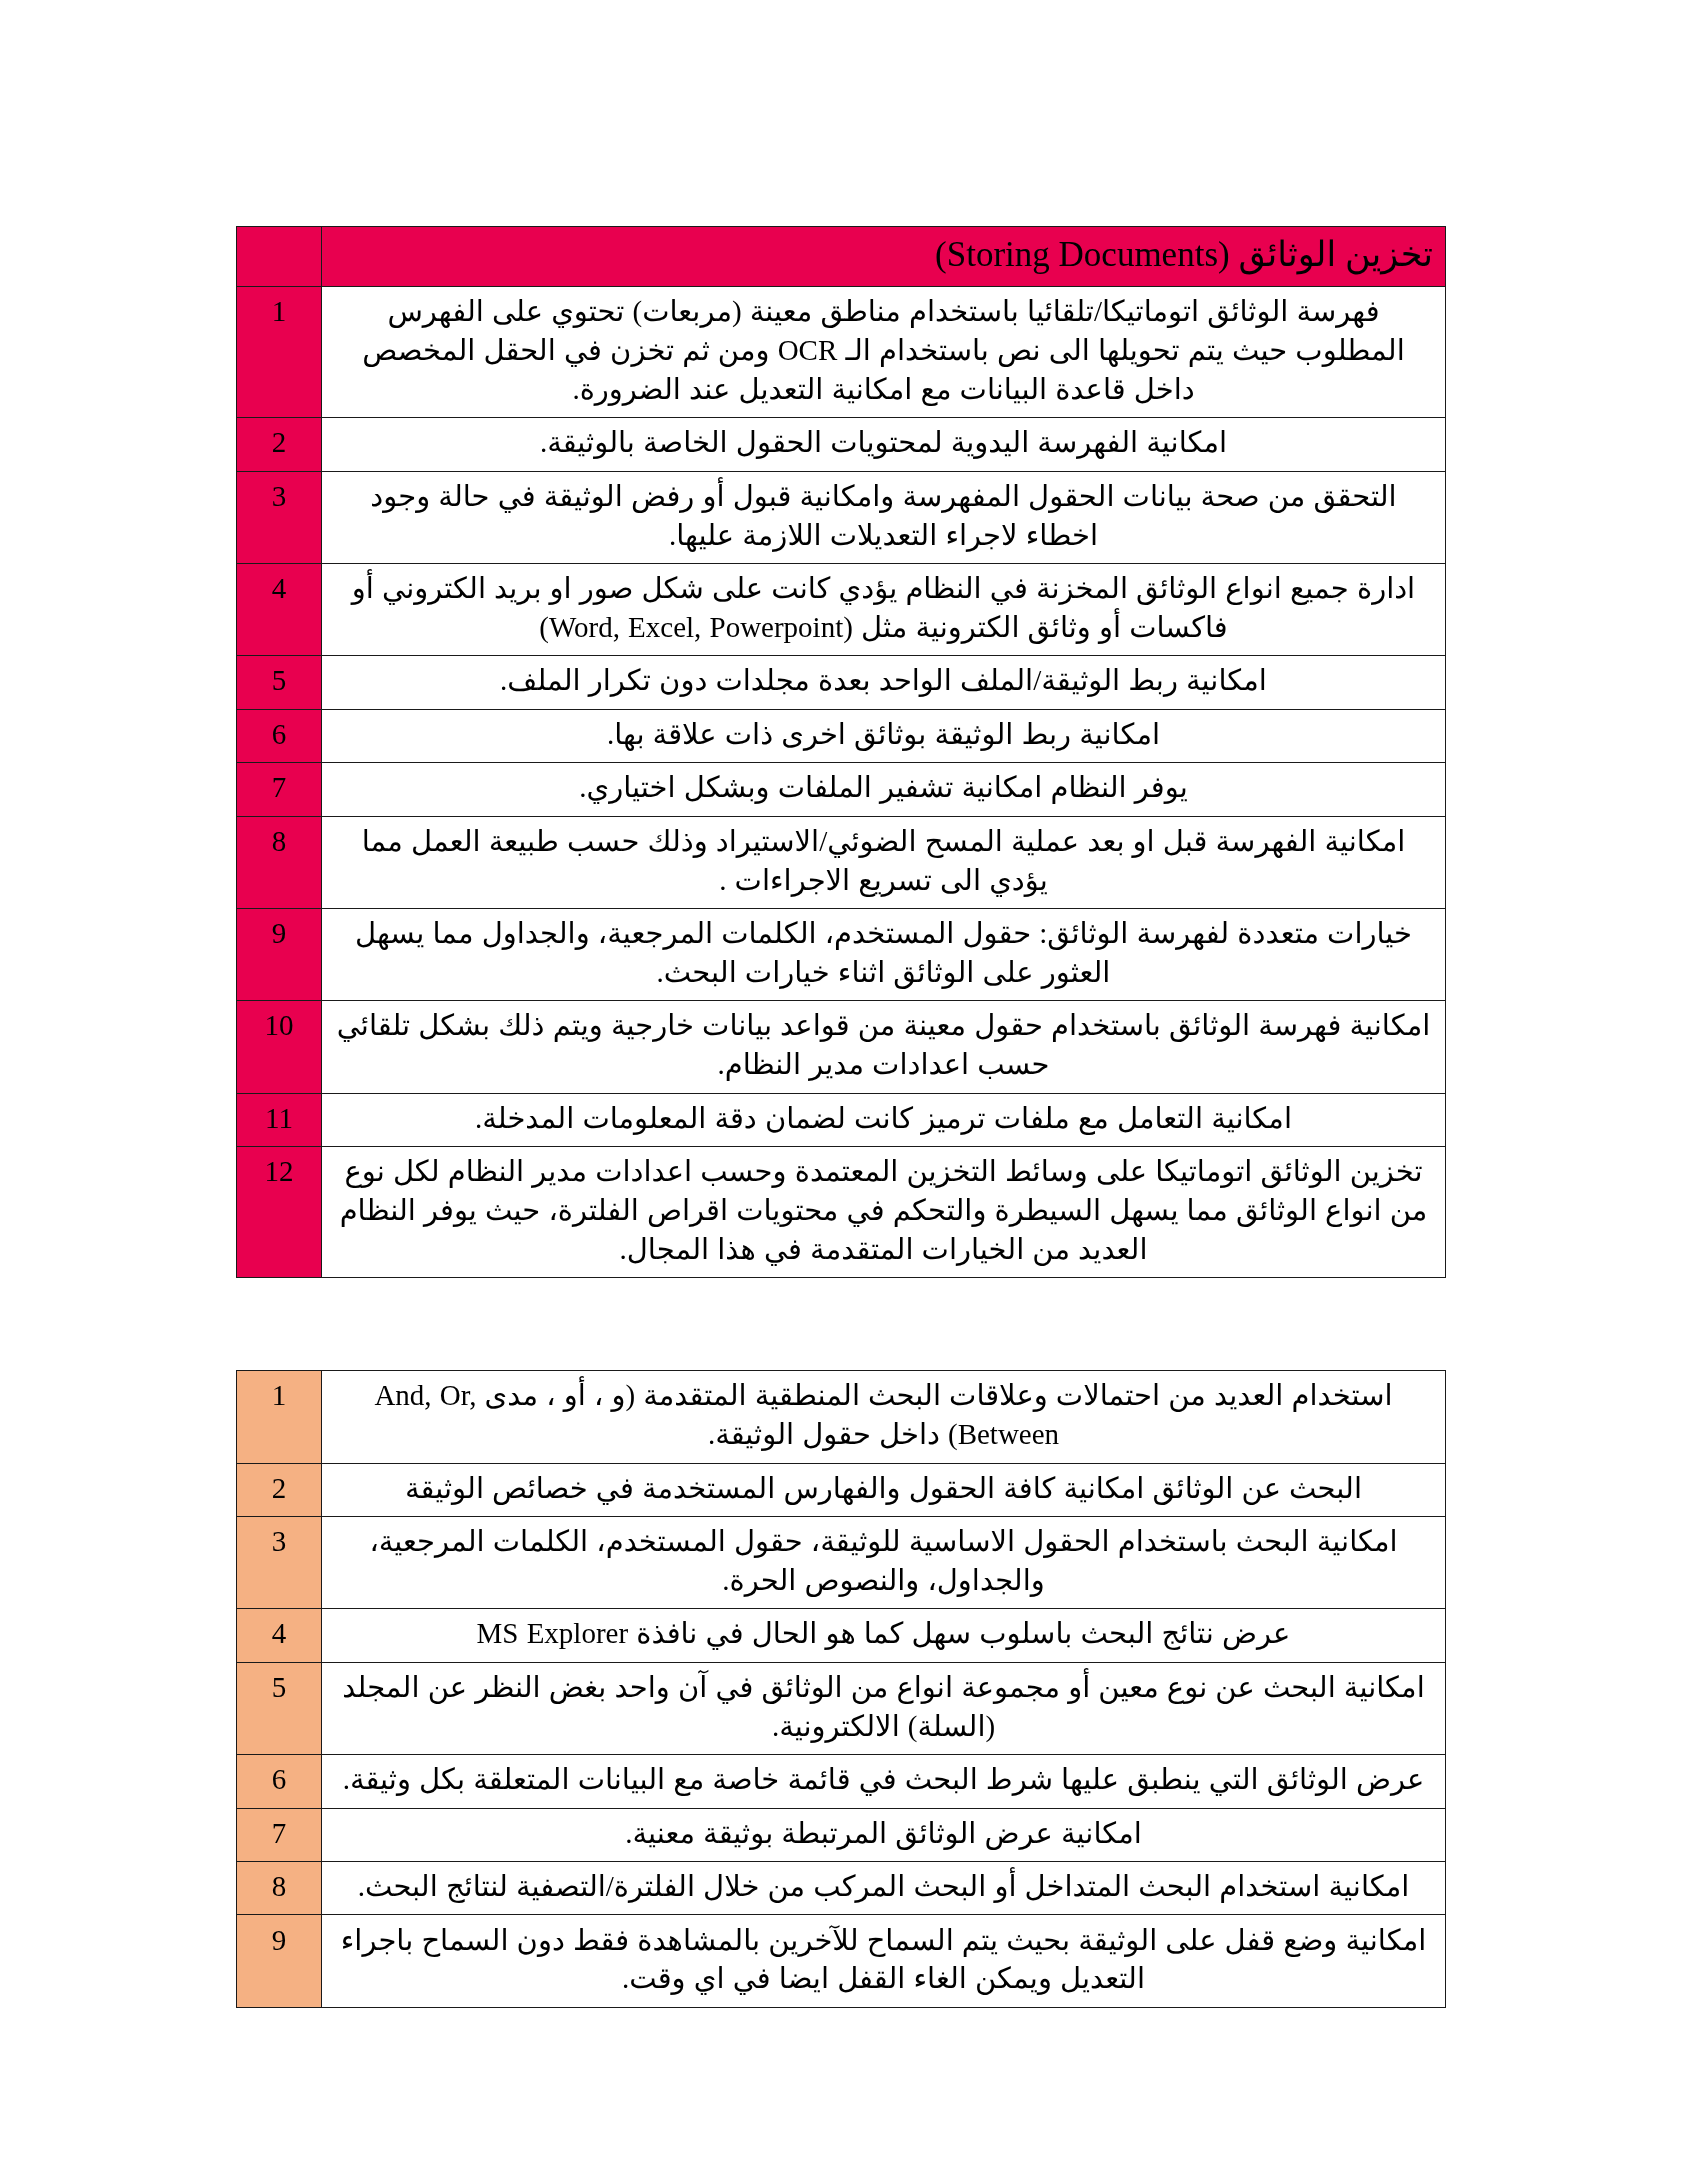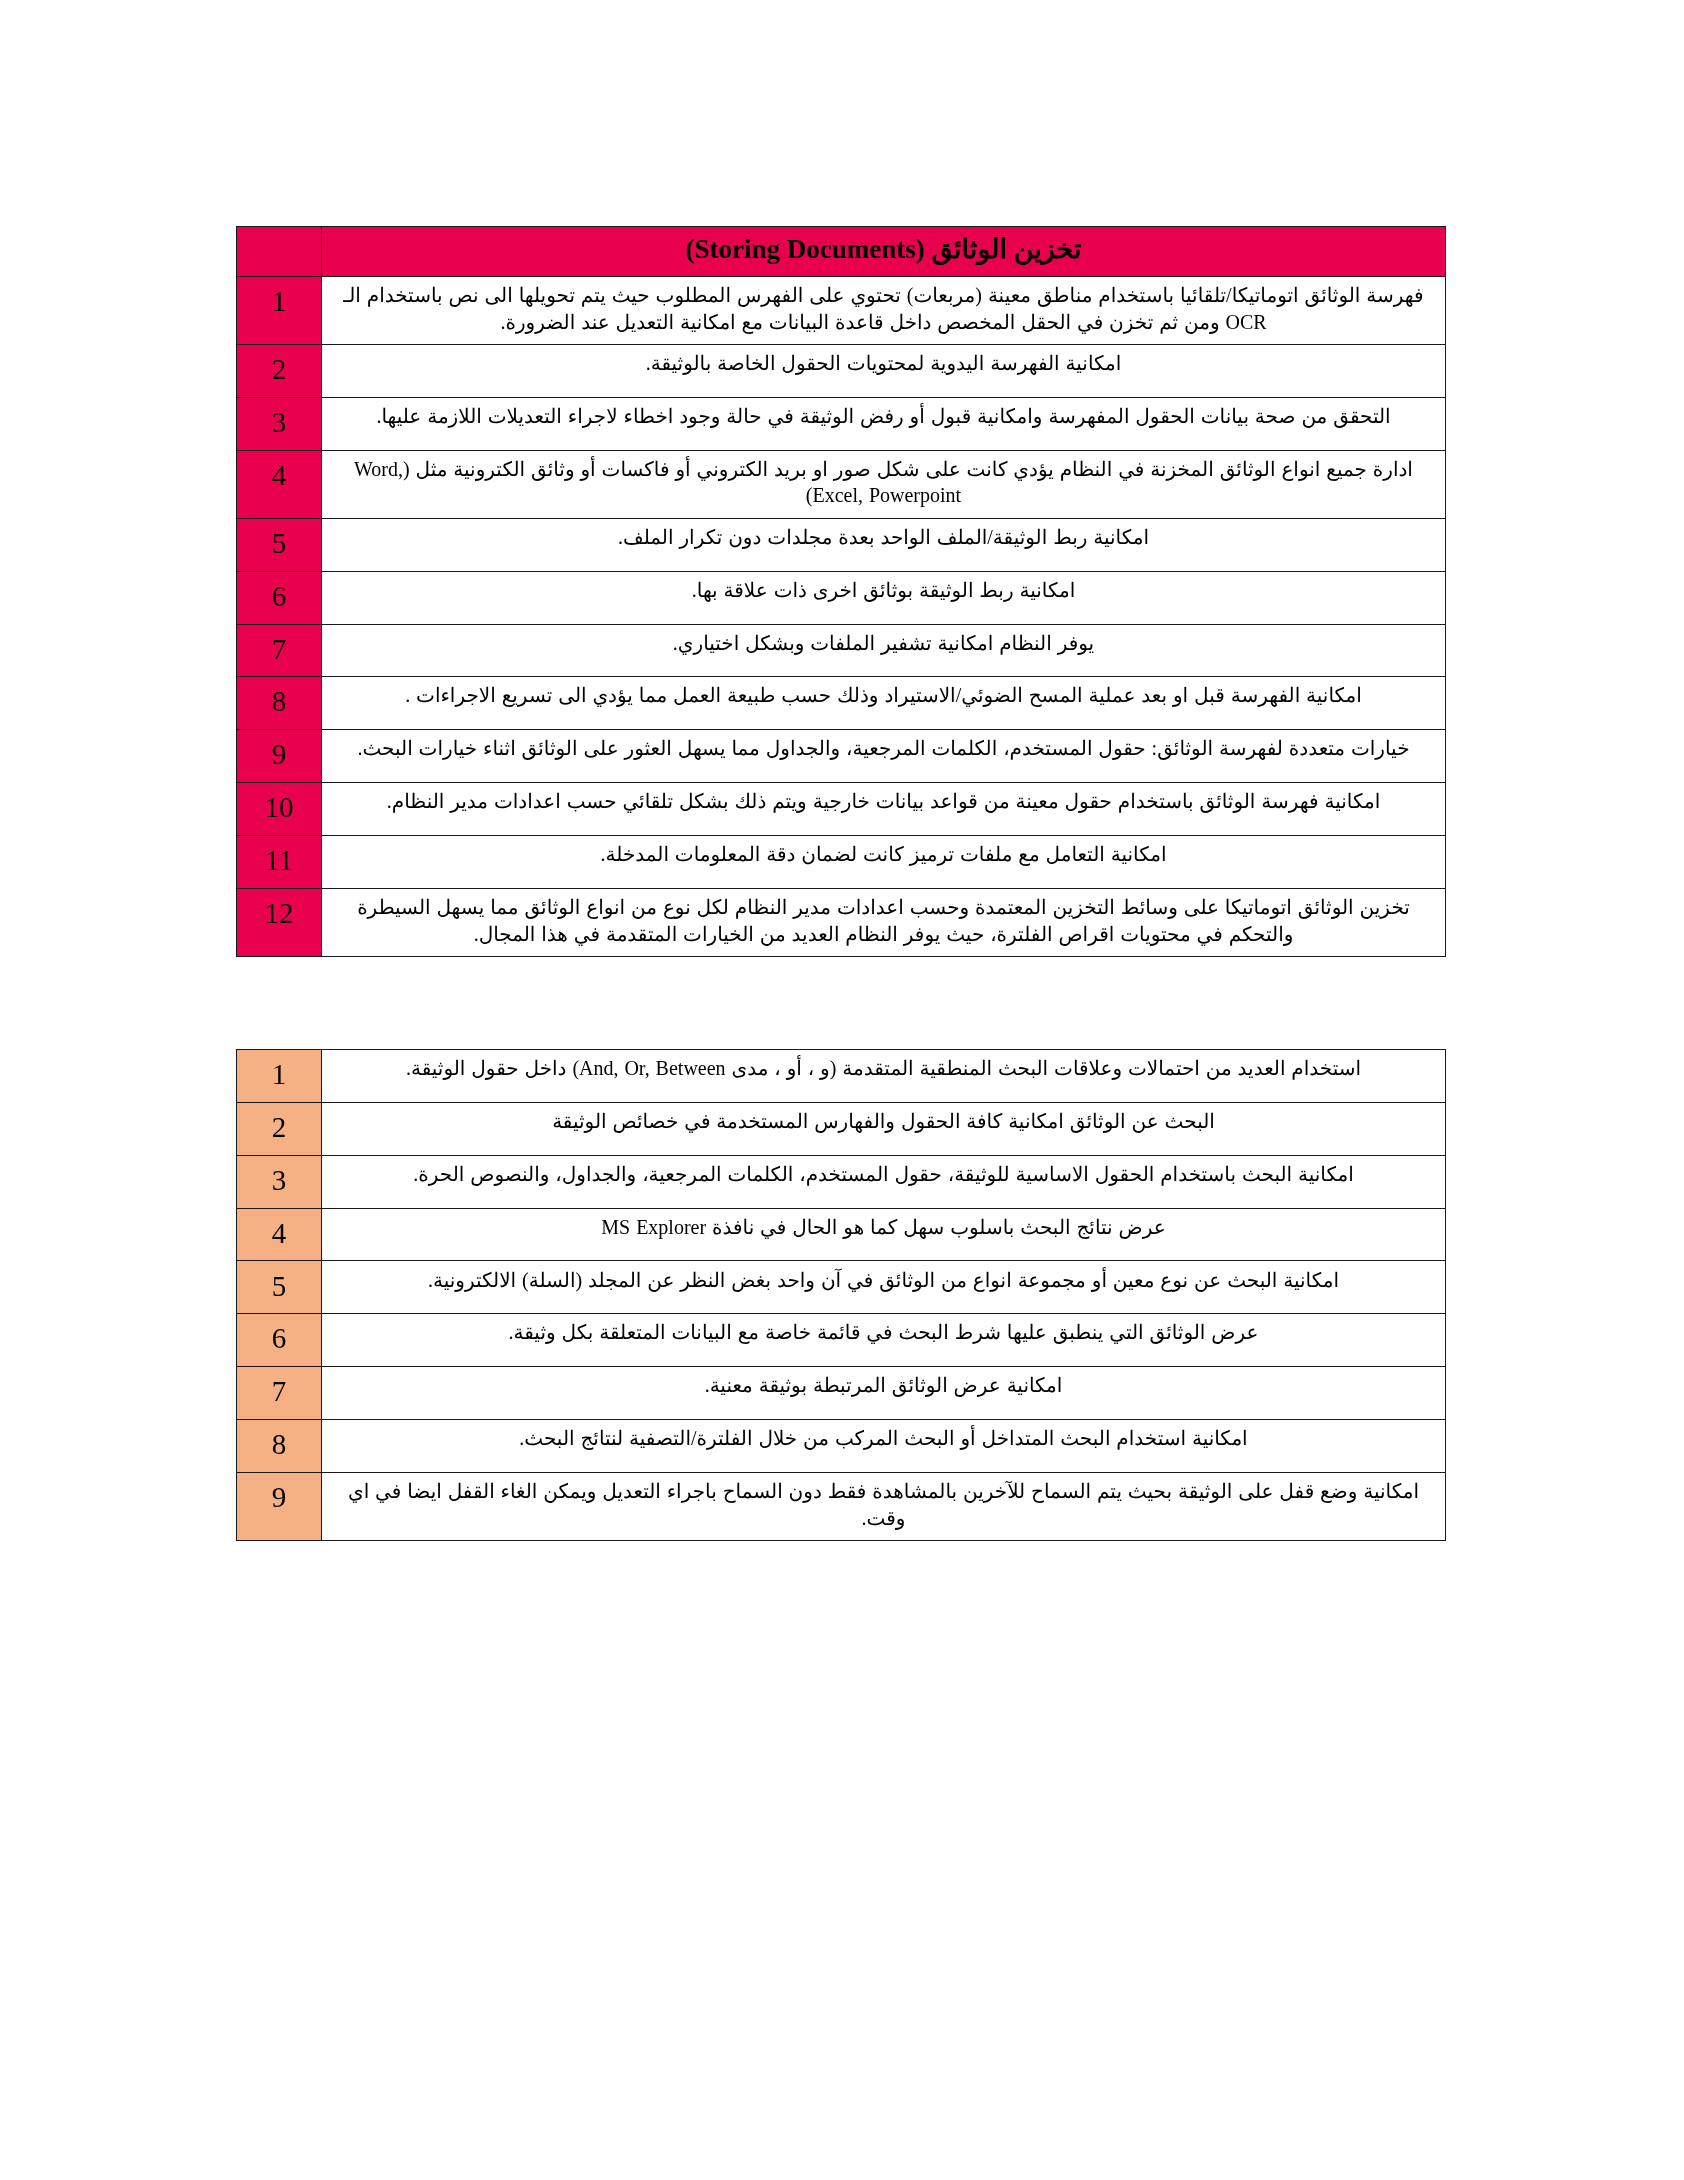--- a/index.html
+++ b/index.html
@@ -28,41 +28,41 @@
     table-layout: fixed;
     direction: rtl;
     margin: 0;
   }
   .doc-table td, .doc-table th {
     border: 1.7px solid #1a1a1a;
     padding: 5.1px 12px 8.5px 12px;
     vertical-align: top;
   }
   .hdr-cell {
-    text-align: center;
-    font-weight: bold;
-    font-size: 27px;
+    text-align: right;
+    font-weight: normal;
+    font-size: 35px;
     line-height: 1.30;
     letter-spacing: 0px;
     padding: 10.2px 13.6px 13.6px 13.6px;
   }
   .hdr-num {
     width: 60px;
   }
   .num-cell {
     width: 60px;
     text-align: center;
     font-size: 29px;
     line-height: 1.32;
     font-weight: normal;
     padding: 5.1px 3.4px 6.8px 3.4px;
   }
   .text-cell {
     text-align: center;
-    font-size: 20px;
+    font-size: 29px;
     line-height: 1.34;
     font-weight: normal;
     word-spacing: 0.9px;
   }
   
   .t-crimson .hdr-cell,
   .t-crimson .hdr-num,
   .t-crimson .num-cell {
     background: #E8004F;
   }

